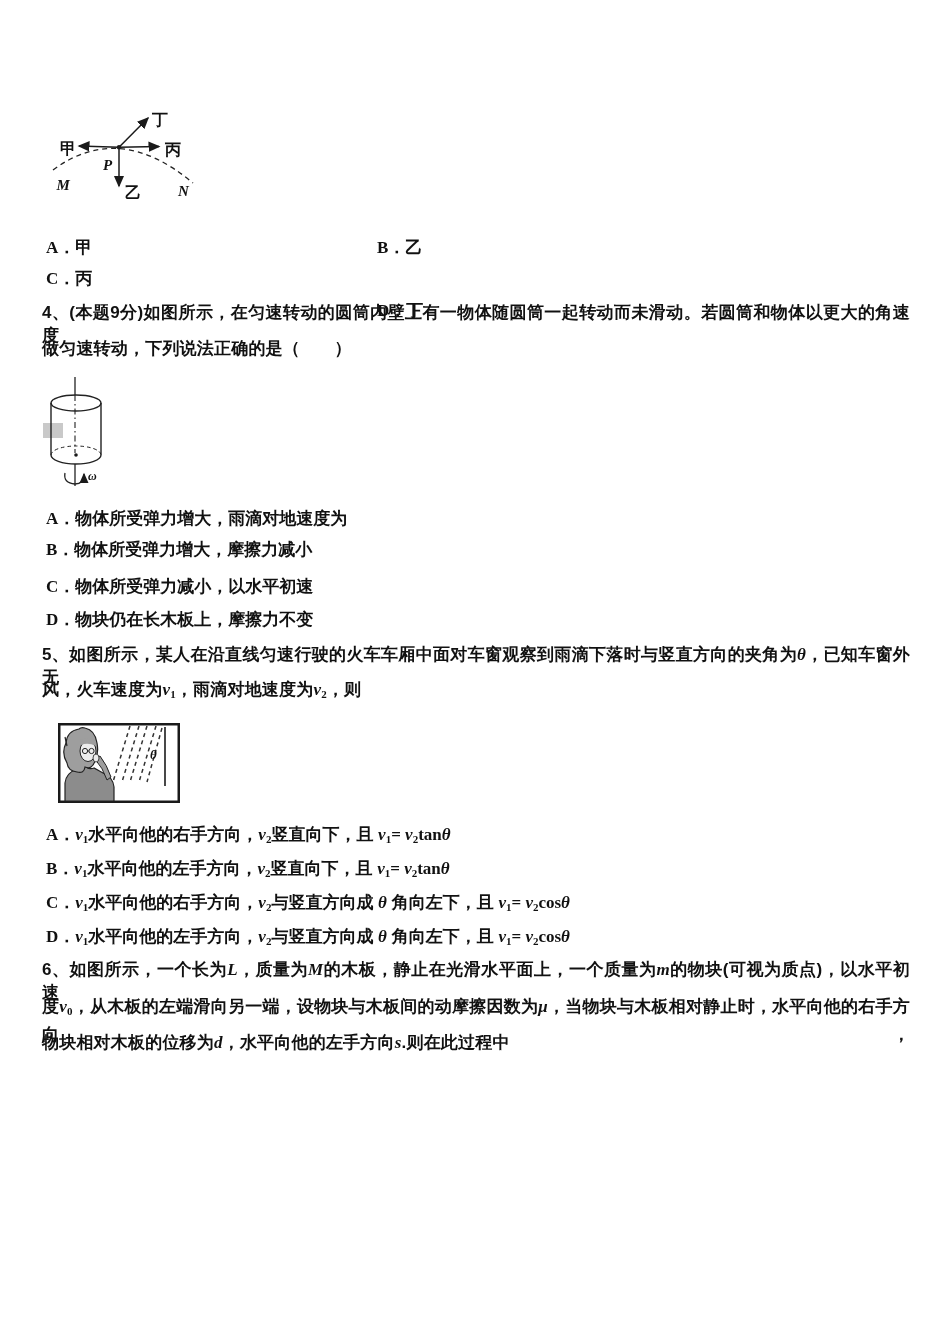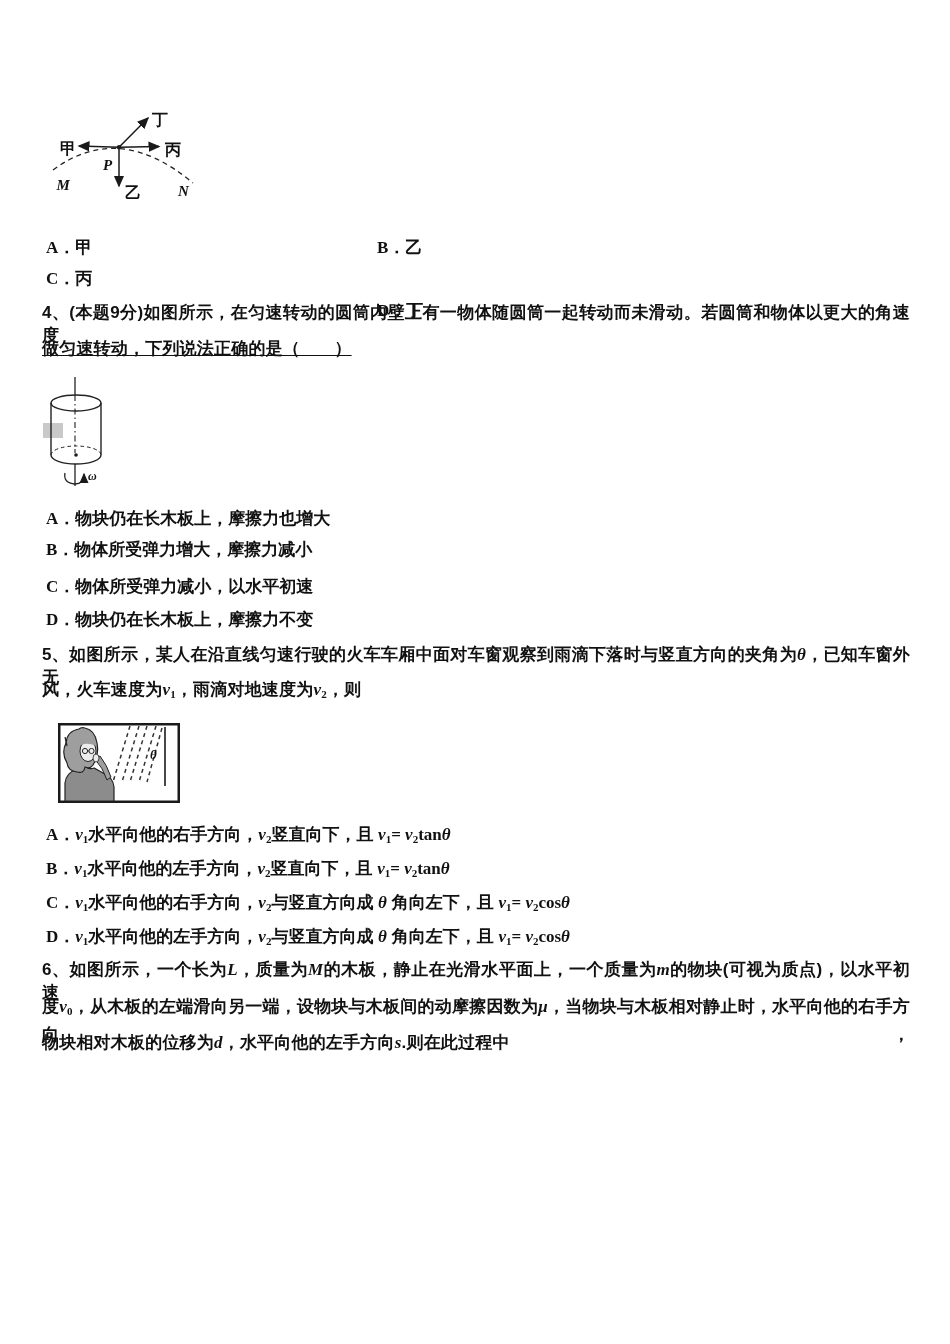--- a/index.html
+++ b/index.html
@@ -46,21 +46,21 @@
   <text x="14.5" y="84.5" class="itlab" font-size="15">M</text>
   <text x="136" y="91" class="itlab" font-size="15">N</text>
 </svg>
 
 <div class="abs opt" style="left:46px;top:236px;"><span class="lbl">A．</span><span>甲</span></div>
 <div class="abs opt" style="left:377px;top:236px;"><span class="lbl">B．</span><span>乙</span></div>
 <div class="abs opt" style="left:46px;top:267px;"><span class="lbl">C．</span><span>丙</span></div>
 <div class="abs opt" style="left:377px;top:267px;margin-top:32px;"><span class="lbl">D．</span><span>丁</span></div>
 
 <div class="abs line full" style="top:301px;">4、(本题9分)如图所示，在匀速转动的圆筒内壁上有一物体随圆筒一起转动而未滑动。若圆筒和物体以更大的角速度</div>
-<div class="abs line" style="top:337px;text-decoration:underline;">做匀速转动，下列说法正确的是（　　）</div>
+<div class="abs line" style="top:337px;">做匀速转动，下列说法正确的是（　　）</div>
 
 <svg class="abs" style="left:40px;top:376px;" width="110" height="135" viewBox="0 0 110 135">
   <defs>
     <marker id="a2" markerWidth="9" markerHeight="8" refX="7" refY="3.5" orient="auto">
       <path d="M0,0 L8,3.5 L0,7 z" fill="#1a1a1a"></path>
     </marker>
   </defs>
   <line x1="35" y1="1" x2="35" y2="19" stroke="#222" stroke-width="1.3"></line>
   <line x1="35" y1="19" x2="35" y2="77" stroke="#222" stroke-width="1.1" stroke-dasharray="6 3 1.5 3"></line>
   <line x1="35" y1="88" x2="35" y2="110" stroke="#222" stroke-width="1.3"></line>
@@ -70,21 +70,21 @@
     <line x1="11" y1="27" x2="11" y2="79" stroke="#222" stroke-width="1.4"></line>
     <line x1="61" y1="27" x2="61" y2="79" stroke="#222" stroke-width="1.4"></line>
     <path d="M 11 79 A 25 9 0 0 0 61 79" fill="none" stroke="#222" stroke-width="1.4"></path>
     <path d="M 11 79 A 25 9 0 0 1 61 79" fill="none" stroke="#222" stroke-width="1" stroke-dasharray="3.5 3"></path>
   </g>
   <circle cx="36" cy="79" r="1.8" fill="#1a1a1a"></circle>
   <path d="M 25 97 Q 23 107 35 108 Q 44 108 44 98" fill="none" stroke="#222" stroke-width="1.3" marker-end="url(#a2)"></path>
   <text x="48" y="104" class="itlab" font-size="12">ω</text>
 </svg>
 
-<div class="abs opt" style="left:46px;top:507px;"><span class="lbl">A．</span><span>物块仍在长木板上，摩擦力也增大</span></div>
+<div class="abs opt" style="left:46px;top:507px;"><span class="lbl">A．</span><span>物体所受弹力增大，雨滴对地速度为</span></div>
 <div class="abs opt" style="left:46px;top:538px;"><span class="lbl">B．</span><span>物体所受弹力增大，摩擦力减小</span></div>
 <div class="abs opt" style="left:46px;top:575px;"><span class="lbl">C．</span><span>物体所受弹力减小，以水平初速</span></div>
 <div class="abs opt" style="left:46px;top:608px;"><span class="lbl">D．</span><span>物块仍在长木板上，摩擦力不变</span></div>
 
 <div class="abs line full" style="top:643px;"><span class="seg-cn">5、如图所示，某人在沿直线匀速行驶的火车车厢中面对车窗观察到雨滴下落时与竖直方向的夹角为</span><span class="seg-var">θ</span><span class="seg-cn">，已知车窗外无</span></div>
 <div class="abs line" style="top:678px;"><span class="seg-cn">风，火车速度为</span><span class="seg-var">v</span><span class="seg-sub">1</span><span class="seg-cn">，雨滴对地速度为</span><span class="seg-var">v</span><span class="seg-sub">2</span><span class="seg-cn">，则</span></div>
 
 <svg class="abs" style="left:58px;top:723px;" width="122" height="80" viewBox="0 0 122 80">
   <rect x="1.25" y="1.25" width="119.5" height="77.5" fill="#ffffff" stroke="#1a1a1a" stroke-width="2.5"></rect>
   <g stroke="#333" stroke-width="1.5" stroke-dasharray="4 3.5">

